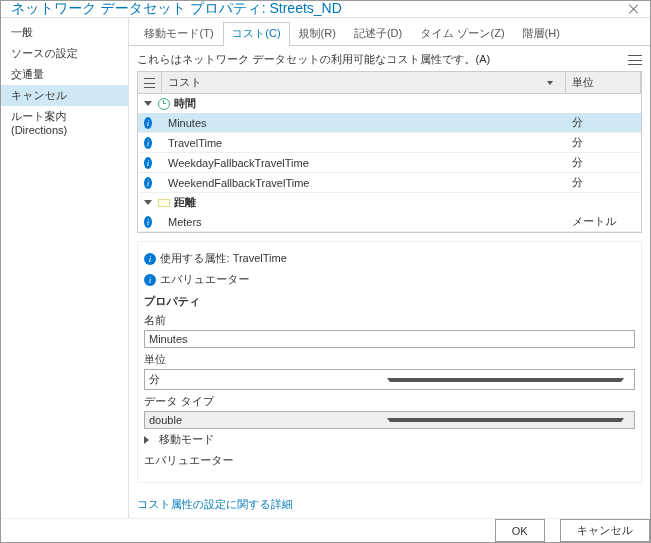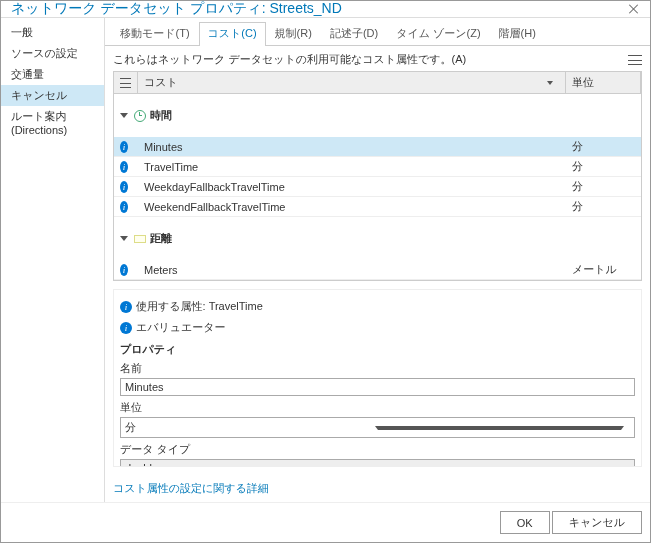--- a/index.html
+++ b/index.html
@@ -3,63 +3,63 @@
 <meta charset="utf-8">
 <style>
 *{box-sizing:border-box;margin:0;padding:0;font-family:"Segoe UI","Meiryo UI",sans-serif;font-size:11px;color:#333}
 body{background:#fff;width:651px;height:543px;border:1px solid #999;position:relative;display:flex;flex-direction:column}
 .titlebar{height:17px;display:flex;align-items:center;padding:0 10px;border-bottom:1px solid #ddd}
 .titlebar-title{color:#0078b8;font-size:14px;flex:1}
 .close-x{width:12px;height:12px;position:relative}
 .close-x:before,.close-x:after{content:"";position:absolute;left:5px;top:0;width:1px;height:12px;background:#666}
 .close-x:before{transform:rotate(45deg)}.close-x:after{transform:rotate(-45deg)}
 .body{flex:1;display:flex;overflow:hidden}
-.sidebar{width:104px;border-right:1px solid #ddd;padding-top:4px}
+.sidebar{width:128px;border-right:1px solid #ddd;padding-top:4px}
 .side-item{padding:3px 10px;cursor:default}
 .side-item.sel{background:#cee8f6}
 .main{flex:1;display:flex;flex-direction:column;overflow:hidden}
 .tabs{display:flex;border-bottom:1px solid #ccc;padding-left:6px;margin-top:4px}
 .tab{padding:3px 8px 4px;border:1px solid transparent;border-bottom:none;color:#555;cursor:default}
 .tab.sel{border-color:#ccc;color:#0078b8;background:#fff;margin-bottom:-1px}
 .desc-row{display:flex;align-items:center;padding:6px 8px 4px}
 .desc-row .txt{flex:1}
 .hamb{width:14px;height:10px;display:inline-block;border-top:1px solid #555;border-bottom:1px solid #555;position:relative}
 .hamb:before{content:"";position:absolute;top:4px;left:0;right:0;height:1px;background:#555}
 .grid-wrap{border:1px solid #ccc;margin:0 8px}
 .ghead{display:flex;background:#eee;border-bottom:1px solid #ccc}
 .ghead .gc{padding:3px 6px;border-right:1px solid #ccc}
 .gc-icon{width:24px;display:flex;align-items:center;justify-content:center}
 .gc-name{flex:1;display:flex;align-items:center}
 .gc-unit{width:75px}
 .dd{width:0;height:0;border-left:3px solid transparent;border-right:3px solid transparent;border-top:4px solid #555;margin:0 6px}
 .grow{display:flex;align-items:center;border-bottom:1px solid #eee;min-height:18px}
 .grow .gc{padding:2px 6px}
 .grow.sel{background:#cee8f6}
-.group-row{display:flex;align-items:center;padding:14px 6px;font-weight:bold;color:#444}
+.group-row{display:flex;align-items:center;padding:2px 6px;font-weight:bold;color:#444}
 .chev{width:0;height:0;border-left:4px solid transparent;border-right:4px solid transparent;border-top:5px solid #555;margin-right:6px}
 .chev.r{border-top:4px solid transparent;border-bottom:4px solid transparent;border-left:5px solid #555}
 .info{width:12px;height:12px;border-radius:50%;background:#0078d4;color:#fff;display:inline-flex;align-items:center;justify-content:center;font-size:9px;font-style:italic;font-family:Georgia,serif;margin-right:4px}
 .clock{width:12px;height:12px;border:1.5px solid #4a7;border-radius:50%;position:relative;margin-right:4px}
 .clock:before{content:"";position:absolute;left:4px;top:1px;width:1px;height:4px;background:#4a7}
 .clock:after{content:"";position:absolute;left:4px;top:4px;width:3px;height:1px;background:#4a7}
 .ruler{width:12px;height:8px;border:1px solid #dd8;background:#ffe;margin-right:4px;position:relative}
 .scroll-area{flex:1;margin:8px;border:1px solid #eee;overflow-y:auto;padding:6px;position:relative}
 .scroll-area::-webkit-scrollbar{width:12px}
 .scroll-area::-webkit-scrollbar-thumb{background:#c0d8ea;border:1px solid #9bc}
 .scroll-area::-webkit-scrollbar-track{background:#f0f0f0}
 .info-line{display:flex;align-items:center;padding:3px 0;color:#444}
 .sec-title{font-weight:bold;margin:4px 0}
 .lbl{margin:4px 0 2px}
 .inp{width:100%;border:1px solid #aaa;padding:2px 4px;background:#fff}
 .sel-box{width:100%;border:1px solid #aaa;padding:2px 4px;background:#fff;display:flex;align-items:center}
 .sel-box.dis{background:#eee;color:#888}
 .sel-box span{flex:1}
 .exp-row{display:flex;align-items:center;padding:3px 0;cursor:default}
 .link{color:#0078b8;margin:6px 8px}
-.footer{display:flex;justify-content:flex-end;padding:8px;gap:2px;border-top:1px solid #eee}
+.footer{display:flex;justify-content:flex-end;padding:0;gap:15px;border-top:1px solid #eee}
 .btn{border:1px solid #999;background:#fff;padding:3px 16px;cursor:default}
 </style>
 </head>
 <body>
 
 <div class="titlebar">
   <div class="titlebar-title">ネットワーク データセット プロパティ: Streets_ND</div>
   <div class="close-x"></div>
 </div>
 

